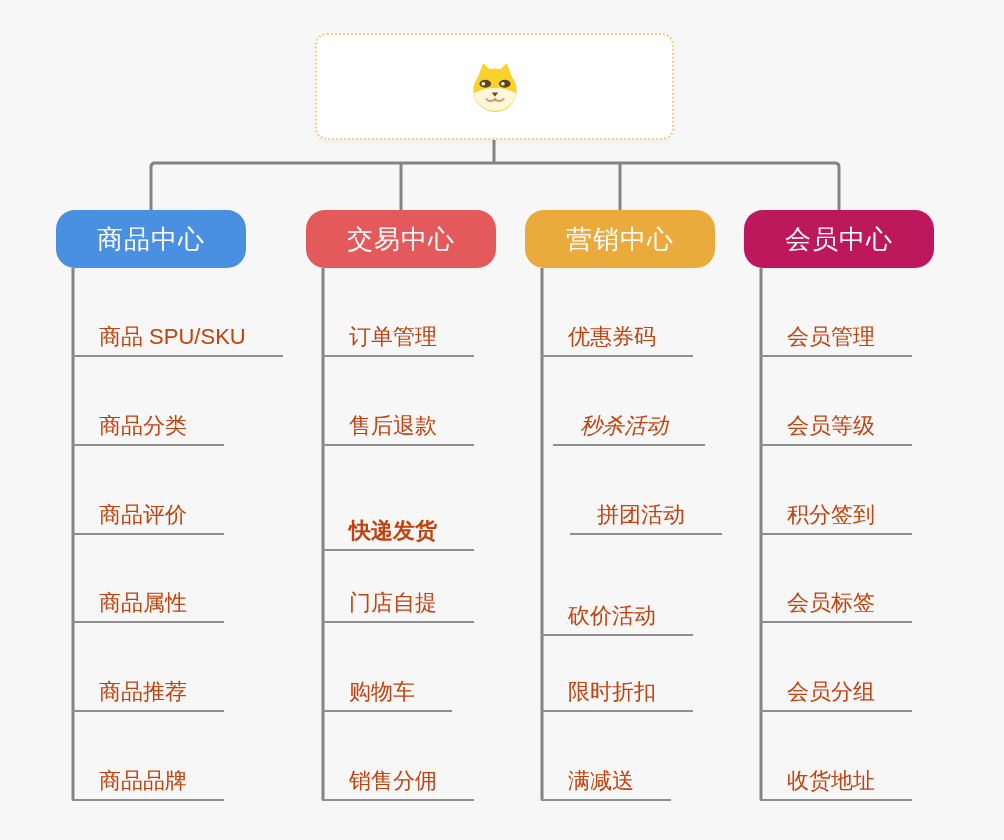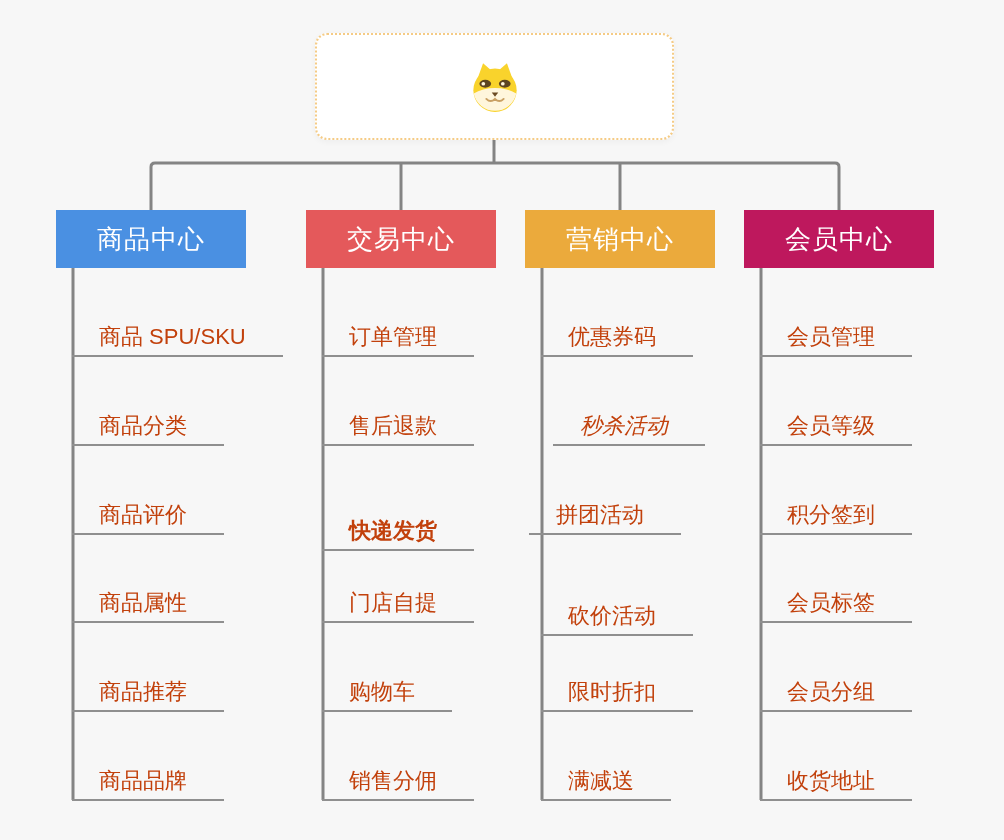--- a/index.html
+++ b/index.html
@@ -10,21 +10,21 @@
   .root-node{
     position:absolute;left:315px;top:33px;width:359px;height:107px;
     background:#ffffff;border:2px dotted #f5cb85;border-radius:12px;
     box-sizing:border-box;display:flex;align-items:center;justify-content:center;gap:14px;
     box-shadow:0 2px 6px rgba(0,0,0,0.04);
   }
   .root-title{font-size:40px;letter-spacing:2px;color:#f5a63b;font-weight:400;}
   .root-icon{width:52px;height:52px;flex:0 0 auto;}
 
   .branch-box{
-    position:absolute;top:210px;width:190px;height:58px;border-radius:0;
+    position:absolute;top:210px;width:190px;height:58px;border-radius:19px;
     display:flex;align-items:center;justify-content:center;
     color:#ffffff;font-size:26px;letter-spacing:1px;cursor:default;
   }
 
   .leaf-node{
     position:absolute;display:inline-block;white-space:nowrap;
     font-size:22px;line-height:30px;color:#c2410c;
     padding:0 37px 3px 27px;border-bottom:2px solid #8f8f8f;
   }
 </style>
@@ -76,21 +76,21 @@
       <div class="leaf-node" style="left: 322px; top: 411px;">售后退款</div>
       <div class="leaf-node" style="left: 322px; top: 516px; font-weight: bold;">快递发货</div>
       <div class="leaf-node" style="left: 322px; top: 588px;">门店自提</div>
       <div class="leaf-node" style="left: 322px; top: 677px;">购物车</div>
       <div class="leaf-node" style="left: 322px; top: 766px;">销售分佣</div>
   <div>
     <div class="branch-box" style="left: 525px; background: rgb(235, 170, 60);">营销中心</div>
   </div>
 <div class="leaf-node" style="left: 541px; top: 322px;">优惠券码</div>
       <div class="leaf-node" style="left: 553px; top: 411px; font-style: italic;">秒杀活动</div>
-      <div class="leaf-node" style="left: 529px; top: 500px;">拼团活动</div>
+      <div class="leaf-node" style="left: 570px; top: 500px;">拼团活动</div>
       <div class="leaf-node" style="left: 541px; top: 601px;">砍价活动</div>
       <div class="leaf-node" style="left: 541px; top: 677px;">限时折扣</div>
       <div class="leaf-node" style="left: 541px; top: 766px;">满减送</div>
   <div>
     <div class="branch-box" style="left: 744px; background: #be185d;">会员中心</div>
   </div>
 <div class="leaf-node" style="left: 760px; top: 322px;">会员管理</div>
       <div class="leaf-node" style="left: 760px; top: 411px;">会员等级</div>
       <div class="leaf-node" style="left: 760px; top: 500px;">积分签到</div>
       <div class="leaf-node" style="left: 760px; top: 588px;">会员标签</div>

